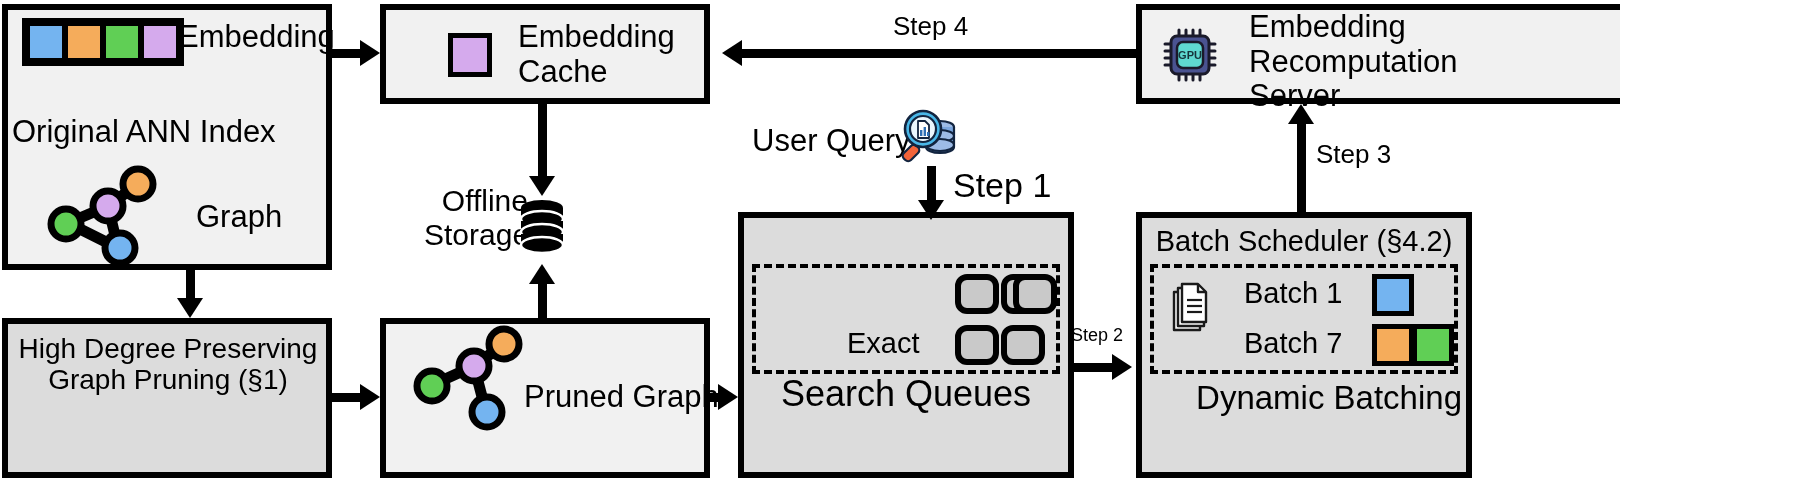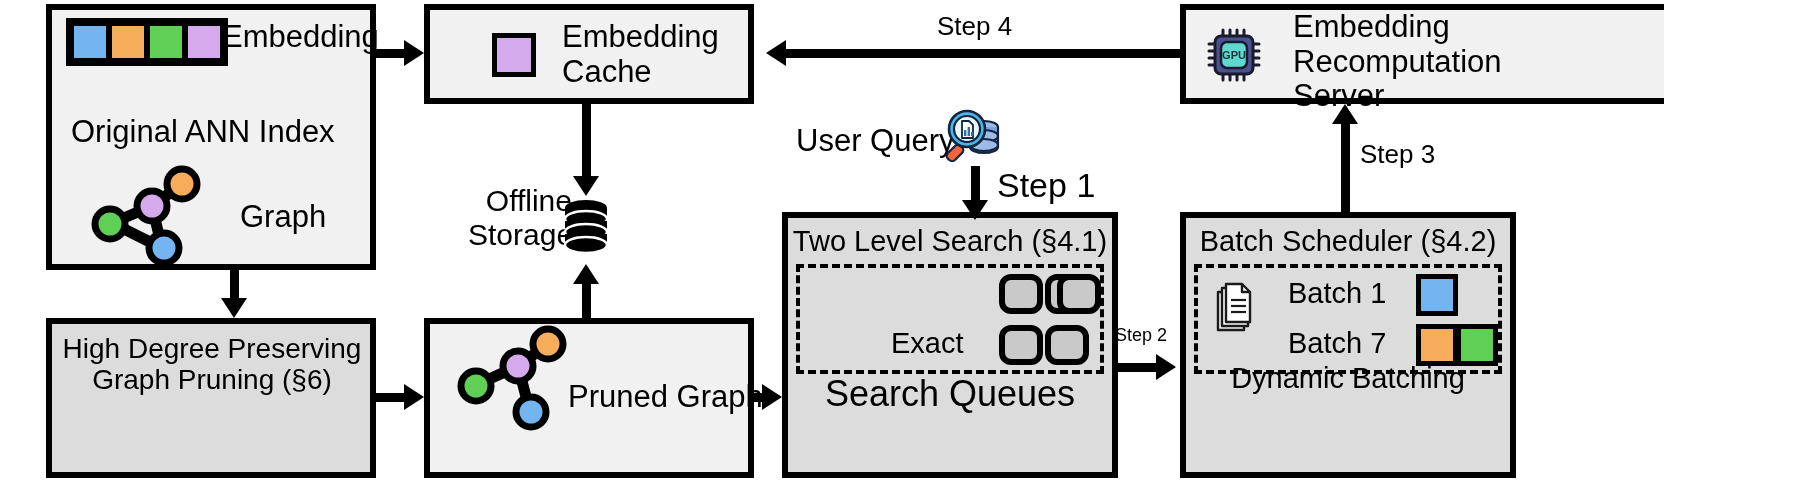--- a/index.html
+++ b/index.html
@@ -1,17 +1,17 @@
 <!DOCTYPE html>
 <html><head>
 <meta charset="utf-8">
 <style>
   html,body{margin:0;padding:0;background:#ffffff;}
   body{font-family:"Liberation Sans",sans-serif;}
-  #stage{position:relative;width:1620px;height:481px;background:#ffffff;overflow:hidden;margin-left:44px;}
+  #stage{position:relative;width:1620px;height:481px;background:#ffffff;overflow:hidden;}
 
   .box{position:absolute;box-sizing:border-box;border:6px solid #000;background:#f1f1f1;}
   .box.shaded{background:#dcdcdc;}
   .lbl{position:absolute;color:#000;white-space:pre;line-height:1.12;}
   .bold{font-weight:400;}
 
   
   .ln{position:absolute;background:#000;}
   .ah{position:absolute;width:0;height:0;}
   .ah.right{border-top:13px solid transparent;border-bottom:13px solid transparent;border-left:20px solid #000;}
@@ -42,21 +42,21 @@
 
   <div class="strip" style="left:22px;top:18px;">
     <div class="sw" style="background:#74b4f0;"></div>
     <div class="sw" style="background:#f5ac5b;"></div>
     <div class="sw" style="background:#60cf55;"></div>
     <div class="sw" style="background:#d5aaed;"></div>
   </div>
 
   <div class="lbl" style="left:178px;top:20px;font-size:31px;">Embedding</div>
 
-  <div class="lbl bold" style="left:27px;top:115px;font-size:31px;">Original ANN Index</div>
+  <div class="lbl bold" style="left:12px;top:115px;font-size:31px;">Original ANN Index</div>
 
   <svg style="position:absolute;left:40px;top:168px;width:120px;height:95px;" viewBox="0 0 120 95">
     <line x1="28" y1="55" x2="68" y2="38" stroke="#000" stroke-width="11" stroke-linecap="round"></line>
     <line x1="68" y1="38" x2="98" y2="16" stroke="#000" stroke-width="11" stroke-linecap="round"></line>
     <line x1="28" y1="55" x2="78" y2="80" stroke="#000" stroke-width="11" stroke-linecap="round"></line>
     <line x1="68" y1="38" x2="78" y2="80" stroke="#000" stroke-width="11" stroke-linecap="round"></line>
     <circle cx="98" cy="16" r="15" fill="#f5ac5b" stroke="#000" stroke-width="7"></circle>
     <circle cx="68" cy="38" r="15" fill="#d5aaed" stroke="#000" stroke-width="7"></circle>
     <circle cx="26" cy="56" r="15" fill="#60cf55" stroke="#000" stroke-width="7"></circle>
     <circle cx="80" cy="80" r="15" fill="#74b4f0" stroke="#000" stroke-width="7"></circle>
@@ -125,36 +125,35 @@
     <circle cx="25" cy="25" r="18" fill="#49b7e8" stroke="#12243f" stroke-width="2.6"></circle>
     <circle cx="25" cy="25" r="13" fill="#eaf6fd" stroke="#12243f" stroke-width="2.2"></circle>
     <path d="M20 17 h7 l4 4 v13 h-11 z" fill="#fff" stroke="#12243f" stroke-width="1.8" stroke-linejoin="round"></path>
     <rect x="22" y="26" width="2.4" height="6" fill="#2f6fb5"></rect>
     <rect x="25.6" y="23" width="2.4" height="9" fill="#2f6fb5"></rect>
     <rect x="29" y="28" width="2.4" height="4" fill="#2f6fb5"></rect>
   </svg>
 
   <div class="box shaded" style="left:2px;top:318px;width:330px;height:160px;"></div>
   <div class="lbl bold" style="left:12px;top:333px;width:312px;font-size:28px;text-align:center;">High Degree Preserving
-Graph Pruning (§6)</div>
+Graph Pruning (§1)</div>
 
   <div class="box" style="left:380px;top:318px;width:330px;height:160px;"></div>
   <svg style="position:absolute;left:408px;top:330px;width:120px;height:100px;" viewBox="0 0 120 100">
     <line x1="24" y1="55" x2="66" y2="36" stroke="#000" stroke-width="11" stroke-linecap="round"></line>
     <line x1="66" y1="36" x2="96" y2="14" stroke="#000" stroke-width="11" stroke-linecap="round"></line>
     <line x1="66" y1="36" x2="78" y2="82" stroke="#000" stroke-width="11" stroke-linecap="round"></line>
     <circle cx="96" cy="14" r="15" fill="#f5ac5b" stroke="#000" stroke-width="7"></circle>
     <circle cx="66" cy="36" r="15" fill="#d5aaed" stroke="#000" stroke-width="7"></circle>
     <circle cx="24" cy="56" r="15" fill="#60cf55" stroke="#000" stroke-width="7"></circle>
     <circle cx="79" cy="82" r="15" fill="#74b4f0" stroke="#000" stroke-width="7"></circle>
   </svg>
   <div class="lbl" style="left:524px;top:380px;font-size:31px;">Pruned Graph</div>
 
   <div class="box shaded" style="left:738px;top:212px;width:336px;height:266px;"></div>
-  <div class="lbl" style="left:748px;top:225px;width:316px;text-align:center;font-size:29px;">Two Level Search (§4.1)</div>
 
   <div class="dashed" style="left:752px;top:264px;width:308px;height:110px;"></div>
 
   <div class="qblk" style="left:955px;top:274px;"></div>
   <div class="qblk" style="left:1001px;top:274px;"></div>
   <div class="qblk" style="left:1013px;top:274px;width:44px;"></div>
 
   <div class="lbl" style="left:847px;top:327px;font-size:29px;">Exact</div>
   <div class="qblk" style="left:955px;top:325px;"></div>
   <div class="qblk" style="left:1001px;top:325px;"></div>
@@ -176,21 +175,21 @@
     <line x1="21" y1="30" x2="36" y2="30" stroke="#1a1a1a" stroke-width="2.2"></line>
   </svg>
 
   <div class="lbl" style="left:1244px;top:277px;font-size:29px;">Batch 1</div>
   <div class="cell" style="left:1372px;top:274px;width:42px;height:42px;background:#74b4f0;"></div>
 
   <div class="lbl" style="left:1244px;top:327px;font-size:29px;">Batch 7</div>
   <div class="cell" style="left:1372px;top:324px;width:42px;height:42px;background:#f5ac5b;"></div>
   <div class="cell" style="left:1412px;top:324px;width:42px;height:42px;background:#60cf55;"></div>
 
-  <div class="lbl" style="left:1146px;top:362px;width:316px;text-align:center;font-size:29px;">Dynamic Batching</div>
+  <div class="lbl" style="left:1146px;top:380px;width:316px;text-align:right;font-size:33px;">Dynamic Batching</div>
 
   <div class="ln" style="left:332px;top:49px;width:32px;height:9px;"></div>
   <div class="ah right" style="left:360px;top:40px;"></div>
 
   <div class="ln" style="left:538px;top:104px;width:9px;height:76px;"></div>
   <div class="ah down" style="left:529px;top:176px;"></div>
 
   <div class="ln" style="left:538px;top:282px;width:9px;height:40px;"></div>
   <div class="ah up" style="left:529px;top:264px;"></div>
 

